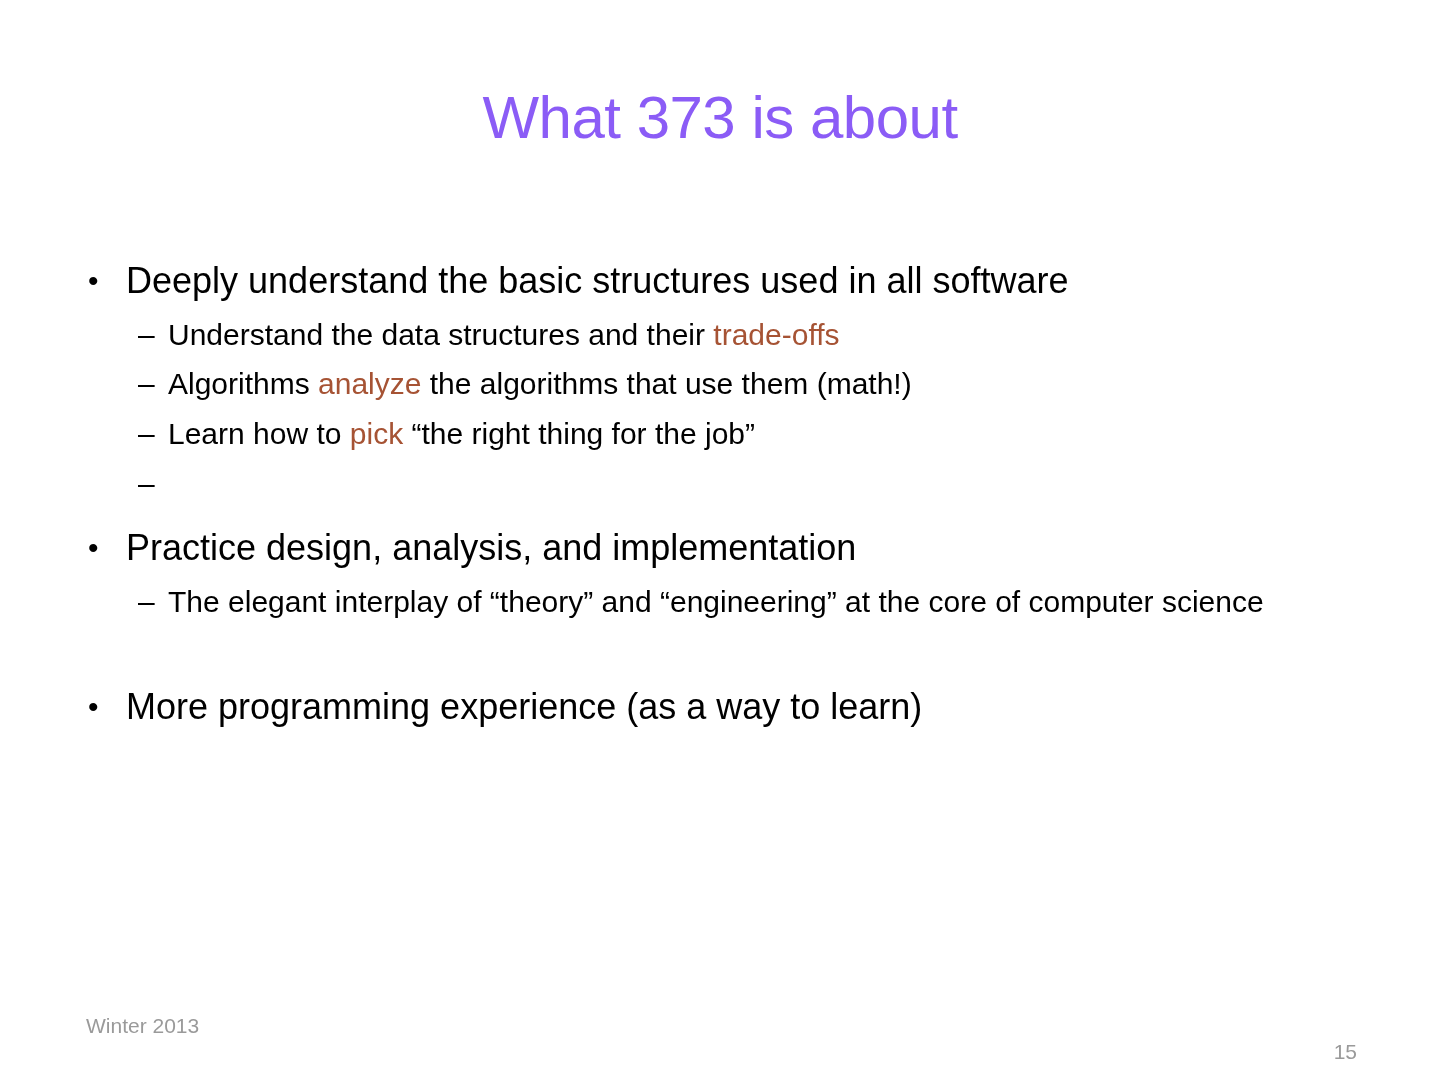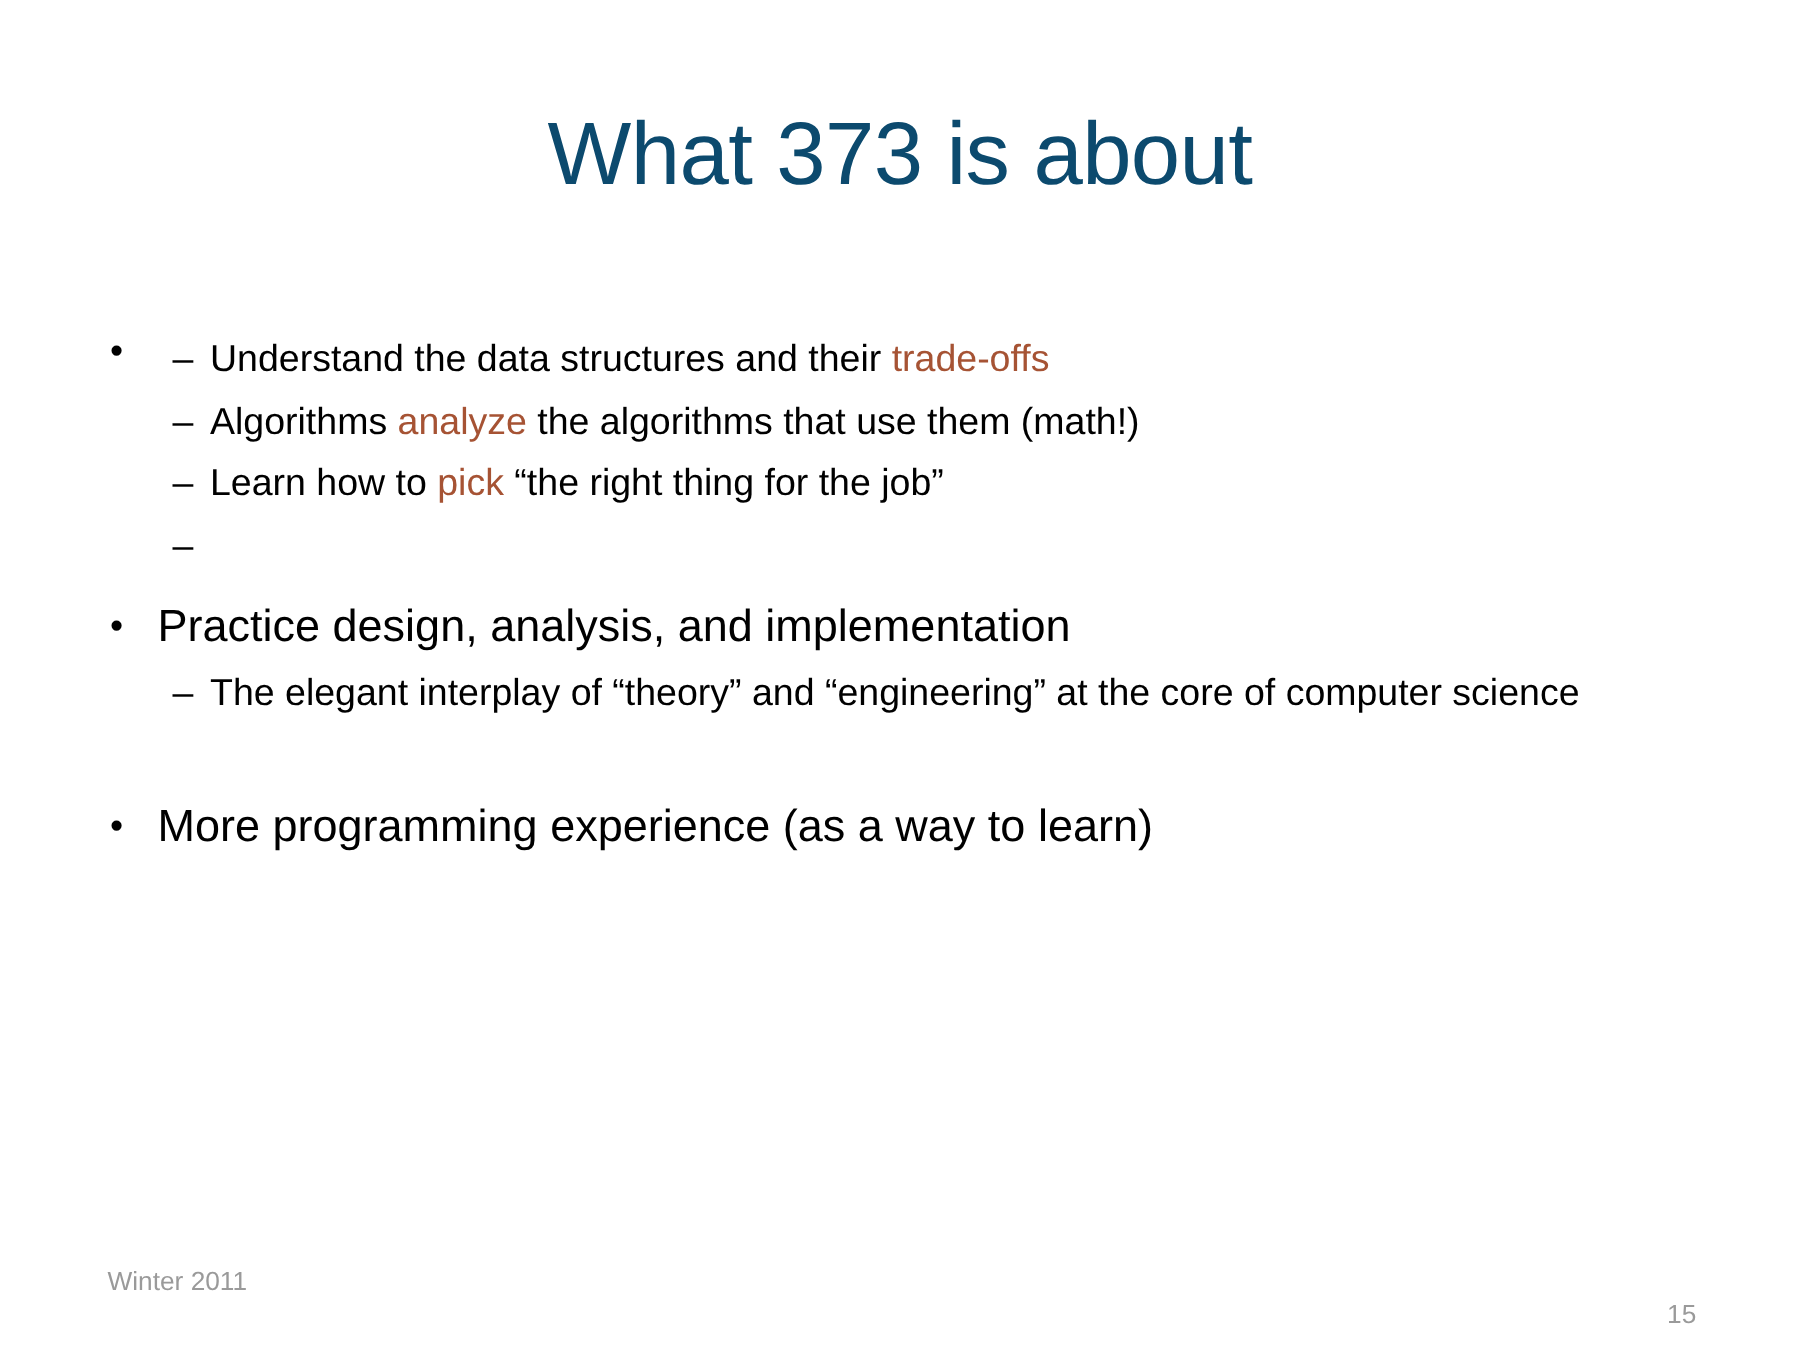--- a/index.html
+++ b/index.html
@@ -21,24 +21,24 @@
   }
 
   
   .slide-title {
     position: absolute;
     left: 0;
     top: 88px;
     width: 1440px;
     text-align: center;
     font-family: "Liberation Sans", sans-serif;
-    font-size: 71px;
+    font-size: 60px;
     line-height: 1.0;
     font-weight: 400;
-    color: #0c4a6e;
+    color: #8b5cf6;
     letter-spacing: -0.5px;
     white-space: nowrap;
   }
 
   
   .body-block {
     position: absolute;
     left: 80px;
     top: 258px;
     width: 1290px;
@@ -121,20 +121,21 @@
 <body>
 
 <div id="slide">
 
   <div class="slide-title">What 373 is about</div>
 
   <div class="body-block">
 
     <div class="lvl1">
       <span class="marker">•</span>
+      <span>Deeply understand the basic structures used in all software</span>
     </div>
 
     <div class="sublist">
       <div class="lvl2">
         <span class="marker">–</span>
         <span>Understand the data structures and their </span><span class="hl">trade-offs</span><span></span>
       </div>
       <div class="lvl2">
         <span class="marker">–</span>
         <span>Algorithms </span><span class="hl">analyze</span><span> the algorithms that use them (math!)</span>
@@ -165,17 +166,17 @@
     <div class="gap-md"></div>
 
     <div class="lvl1">
       <span class="marker">•</span>
       <span>More programming experience (as a way to learn)</span>
     </div>
 
   </div>
 
   <div class="footer">
-    <span class="f-left">Winter 2011</span>
+    <span class="f-left">Winter 2013</span>
     <span class="f-right">15</span>
   </div>
 
 </div>
 
 </body></html>

